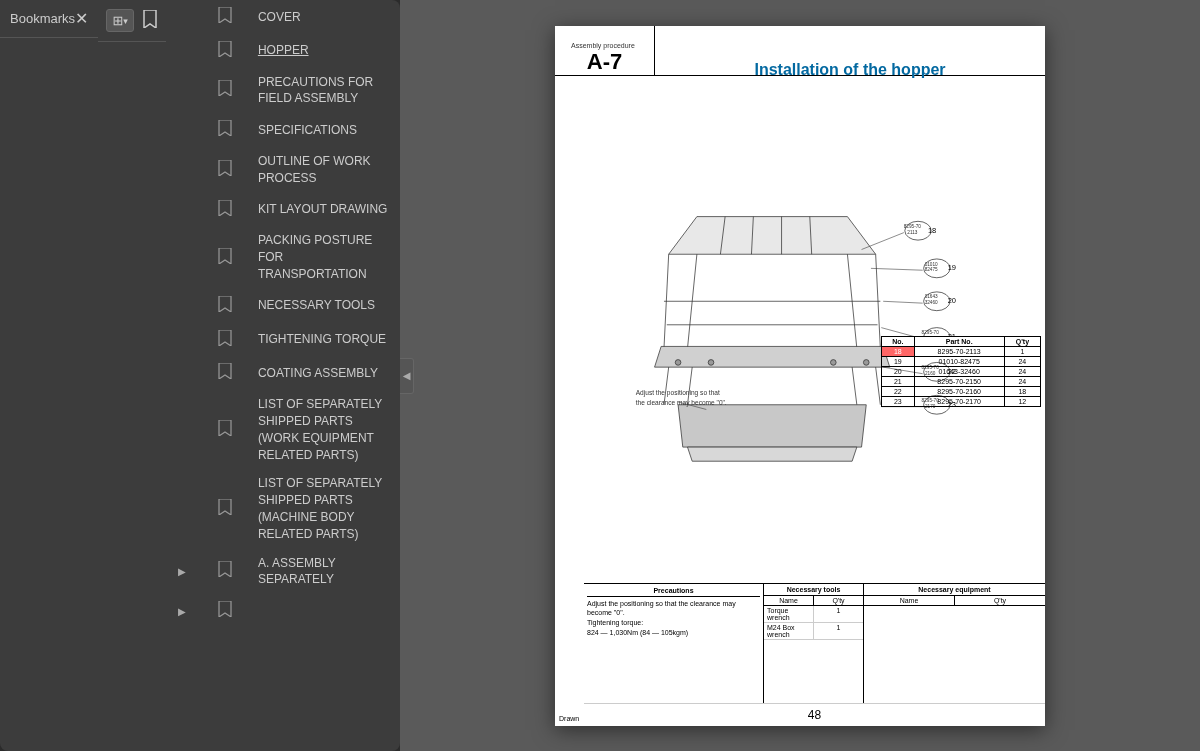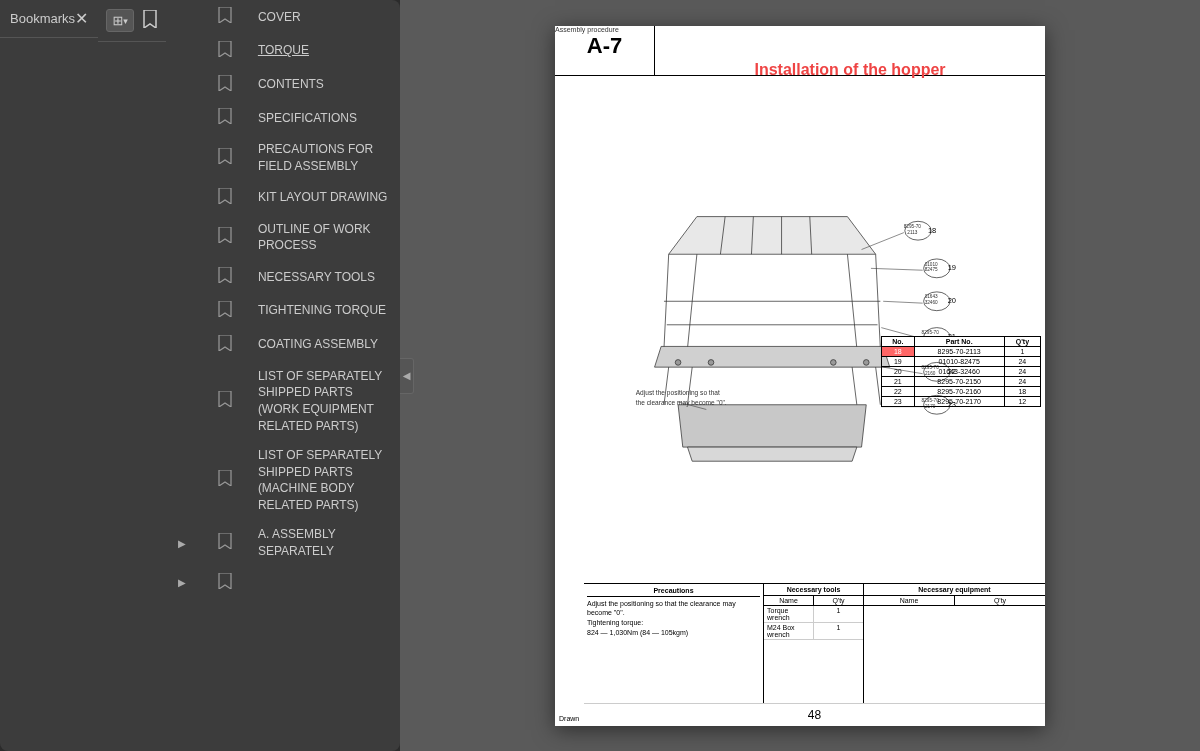--- a/index.html
+++ b/index.html
@@ -161,21 +161,21 @@
 
     .doc-header {
       display: flex;
       border-bottom: 1px solid #000;
       height: 50px;
     }
 
     .doc-header-left {
       width: 100px;
       border-right: 1px solid #000;
-      padding: 0;
+      padding: 16px;
     }
 
     .assembly-procedure-label {
       font-size: 7px;
       color: #333;
     }
 
     .page-code {
       font-size: 22px;
       font-weight: bold;
@@ -186,21 +186,21 @@
     .doc-header-right {
       flex: 1;
       display: flex;
       align-items: center;
       justify-content: center;
     }
 
     .doc-title {
       font-size: 16px;
       font-weight: bold;
-      color: #ef4444;
+      color: #0369a1;
       margin-top: 40px;
     }
 
     .doc-body {
       flex: 1;
       position: relative;
       display: flex;
       flex-direction: column;
       padding-left: 29px;
     }
@@ -387,66 +387,66 @@
   </span>
         <span class="bm-label" style="">COVER</span>
       </div>
       <div class="bookmark-item">
         <span class="expand-arrow" style="visibility:hidden;">▶</span>
         <span class="bookmark-icon">
     <svg viewBox="0 0 14 16" width="14" height="16" fill="none" xmlns="http://www.w3.org/2000/svg">
       <path d="M1 0 h12 v16 l-6-4 -6 4 z" stroke="#999" stroke-width="1.2"></path>
     </svg>
   </span>
-        <span class="bm-label" style="text-decoration:underline;">TORQUE</span>
-      </div>
-      <div class="bookmark-item">
-        <span class="expand-arrow" style="visibility:hidden;">▶</span>
-        <span class="bookmark-icon">
-    <svg viewBox="0 0 14 16" width="14" height="16" fill="none" xmlns="http://www.w3.org/2000/svg">
-      <path d="M1 0 h12 v16 l-6-4 -6 4 z" stroke="#999" stroke-width="1.2"></path>
-    </svg>
-  </span>
-        <span class="bm-label" style="">CONTENTS</span>
+        <span class="bm-label" style="text-decoration:underline;">HOPPER</span>
+      </div>
+      <div class="bookmark-item">
+        <span class="expand-arrow" style="visibility:hidden;">▶</span>
+        <span class="bookmark-icon">
+    <svg viewBox="0 0 14 16" width="14" height="16" fill="none" xmlns="http://www.w3.org/2000/svg">
+      <path d="M1 0 h12 v16 l-6-4 -6 4 z" stroke="#999" stroke-width="1.2"></path>
+    </svg>
+  </span>
+        <span class="bm-label" style="">PRECAUTIONS FOR FIELD ASSEMBLY</span>
       </div>
       <div class="bookmark-item">
         <span class="expand-arrow" style="visibility:hidden;">▶</span>
         <span class="bookmark-icon">
     <svg viewBox="0 0 14 16" width="14" height="16" fill="none" xmlns="http://www.w3.org/2000/svg">
       <path d="M1 0 h12 v16 l-6-4 -6 4 z" stroke="#999" stroke-width="1.2"></path>
     </svg>
   </span>
         <span class="bm-label" style="">SPECIFICATIONS</span>
       </div>
       <div class="bookmark-item">
         <span class="expand-arrow" style="visibility:hidden;">▶</span>
         <span class="bookmark-icon">
     <svg viewBox="0 0 14 16" width="14" height="16" fill="none" xmlns="http://www.w3.org/2000/svg">
       <path d="M1 0 h12 v16 l-6-4 -6 4 z" stroke="#999" stroke-width="1.2"></path>
     </svg>
   </span>
-        <span class="bm-label" style="">PRECAUTIONS FOR FIELD ASSEMBLY</span>
+        <span class="bm-label" style="">OUTLINE OF WORK PROCESS</span>
       </div>
       <div class="bookmark-item">
         <span class="expand-arrow" style="visibility:hidden;">▶</span>
         <span class="bookmark-icon">
     <svg viewBox="0 0 14 16" width="14" height="16" fill="none" xmlns="http://www.w3.org/2000/svg">
       <path d="M1 0 h12 v16 l-6-4 -6 4 z" stroke="#999" stroke-width="1.2"></path>
     </svg>
   </span>
         <span class="bm-label" style="">KIT LAYOUT DRAWING</span>
       </div>
       <div class="bookmark-item">
         <span class="expand-arrow" style="visibility:hidden;">▶</span>
         <span class="bookmark-icon">
     <svg viewBox="0 0 14 16" width="14" height="16" fill="none" xmlns="http://www.w3.org/2000/svg">
       <path d="M1 0 h12 v16 l-6-4 -6 4 z" stroke="#999" stroke-width="1.2"></path>
     </svg>
   </span>
-        <span class="bm-label" style="">OUTLINE OF WORK PROCESS</span>
+        <span class="bm-label" style="">PACKING POSTURE FOR TRANSPORTATION</span>
       </div>
       <div class="bookmark-item">
         <span class="expand-arrow" style="visibility:hidden;">▶</span>
         <span class="bookmark-icon">
     <svg viewBox="0 0 14 16" width="14" height="16" fill="none" xmlns="http://www.w3.org/2000/svg">
       <path d="M1 0 h12 v16 l-6-4 -6 4 z" stroke="#999" stroke-width="1.2"></path>
     </svg>
   </span>
         <span class="bm-label" style="">NECESSARY TOOLS</span>
       </div>

